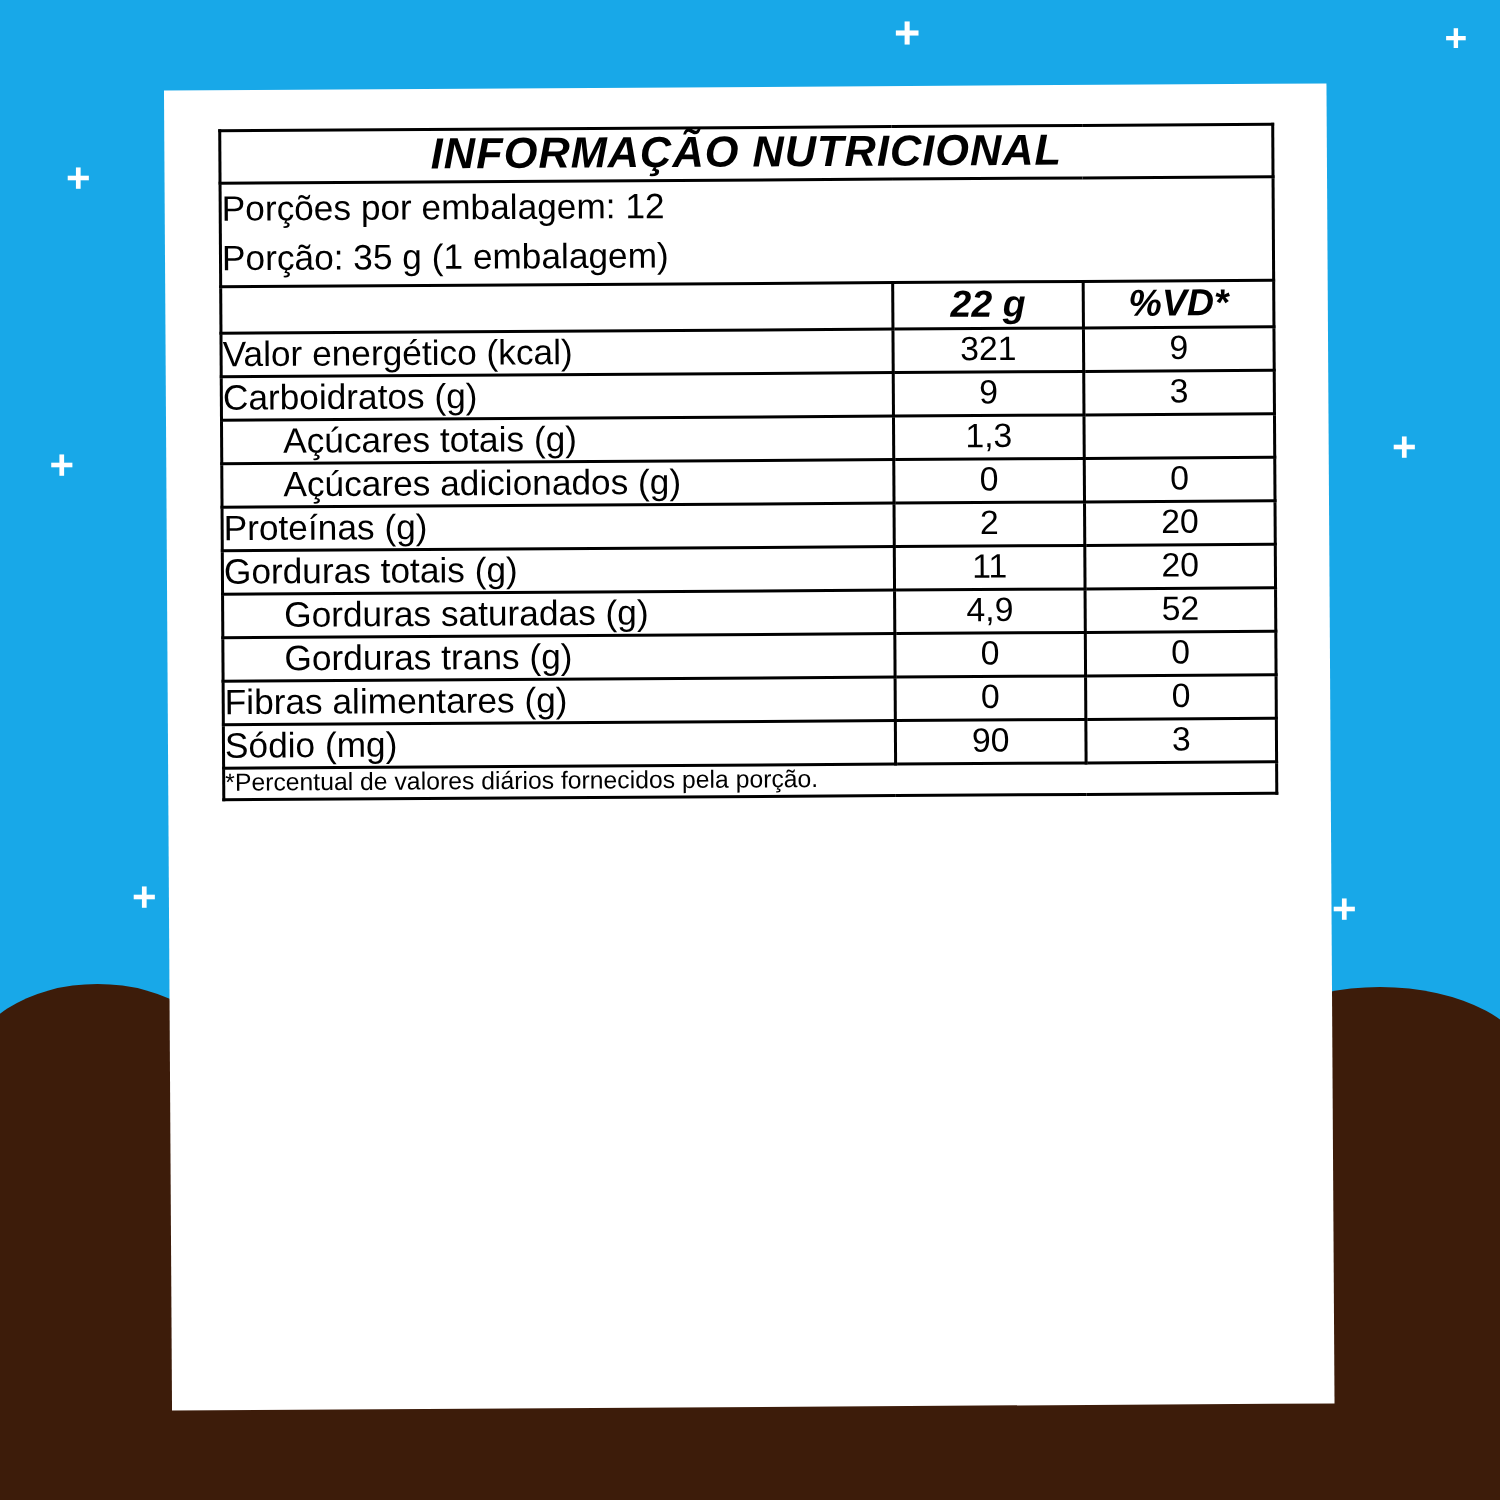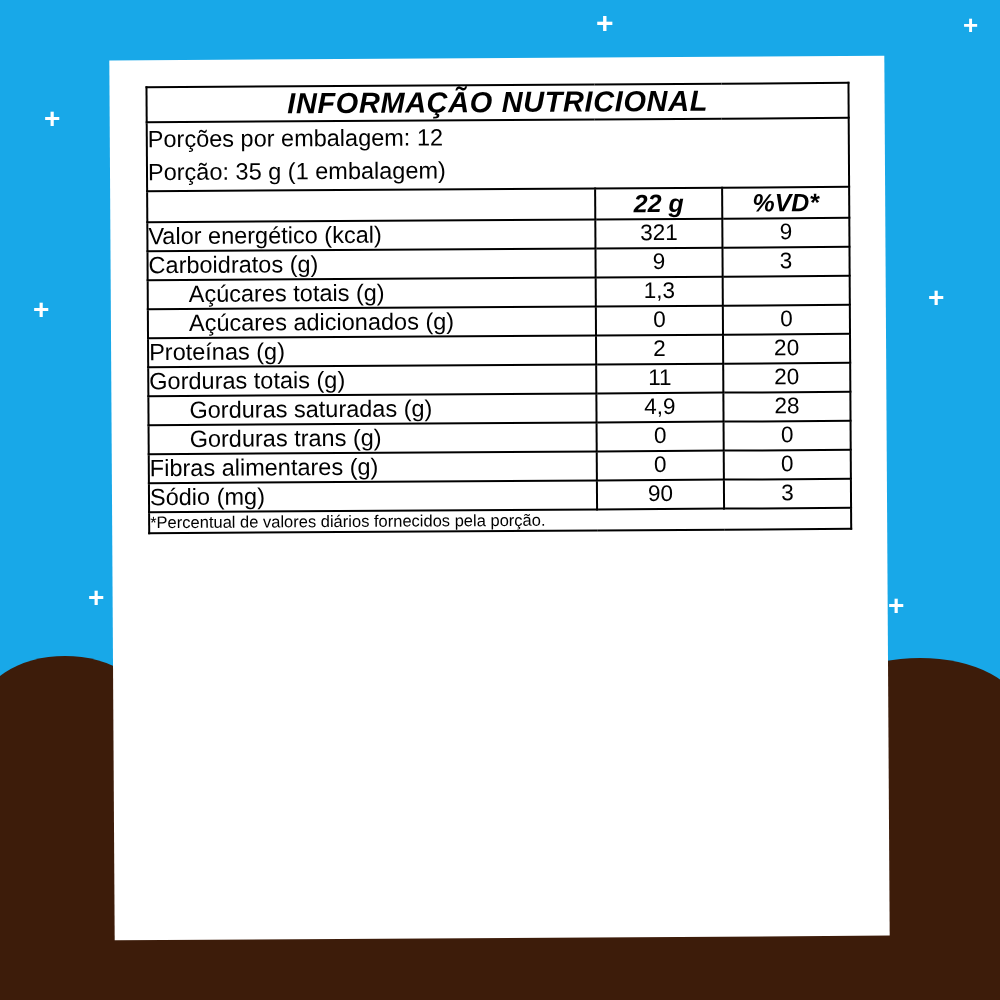--- a/index.html
+++ b/index.html
@@ -207,21 +207,21 @@
             <td class="value">20</td>
           </tr>
           <tr>
             <td class="nutrient">Gorduras totais (g)</td>
             <td class="value">11</td>
             <td class="value">20</td>
           </tr>
           <tr>
             <td class="nutrient indent">Gorduras saturadas (g)</td>
             <td class="value">4,9</td>
-            <td class="value">28</td>
+            <td class="value">52</td>
           </tr>
           <tr>
             <td class="nutrient indent">Gorduras trans (g)</td>
             <td class="value">0</td>
             <td class="value">0</td>
           </tr>
           <tr>
             <td class="nutrient">Fibras alimentares (g)</td>
             <td class="value">0</td>
             <td class="value">0</td>

